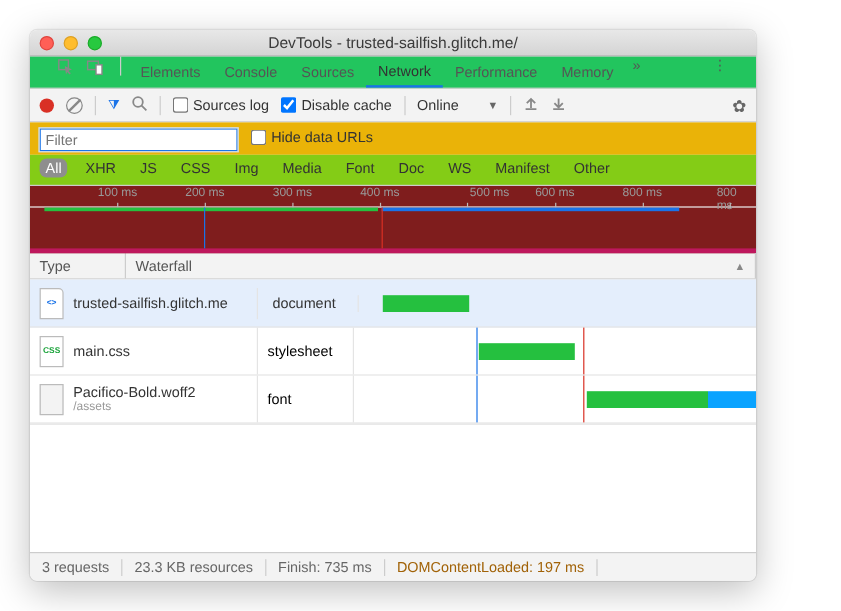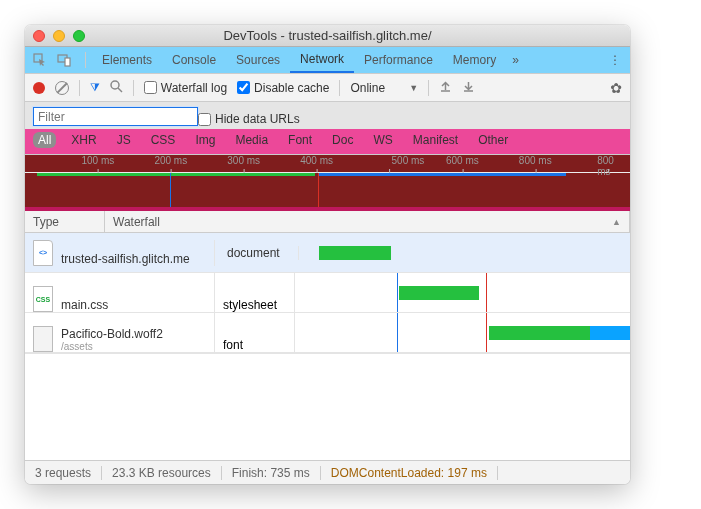--- a/index.html
+++ b/index.html
@@ -5,44 +5,44 @@
   * { box-sizing: border-box; margin: 0; padding: 0; }
   body { font-family: -apple-system, "Lucida Grande", sans-serif; font-size: 12px; background: #fff; }
   .window { width: 605px; height: 459px; margin: 25px; border-radius: 6px; box-shadow: 0 8px 30px rgba(0,0,0,0.25), 0 0 0 1px rgba(0,0,0,0.08); overflow: hidden; display: flex; flex-direction: column; background: #fff; }
   .titlebar { height: 22px; background: linear-gradient(#e8e8e8,#d4d4d4); display: flex; align-items: center; padding: 0 8px; border-bottom: 1px solid #b0b0b0; position: relative; }
   .traffic { display: flex; gap: 8px; }
   .dot { width: 12px; height: 12px; border-radius: 50%; }
   .dot.red { background: #ff5f56; border: 0.5px solid #e0443e; }
   .dot.yellow { background: #ffbd2e; border: 0.5px solid #dea123; }
   .dot.green { background: #27c93f; border: 0.5px solid #1aab29; }
   .title { position: absolute; left: 0; right: 0; text-align: center; font-size: 13px; color: #3a3a3a; font-weight: 500; pointer-events: none; }
-  .tabbar { height: 27px; background: #7dd3fc; border-bottom: 1px solid #ccc; display: flex; align-items: center; padding: 0 6px; font-size: 12px; color: #555; }
+  .tabbar { height: 27px; background: #22c55e; border-bottom: 1px solid #ccc; display: flex; align-items: flex-start; padding: 0 21px; font-size: 12px; color: #555; }
   .tabbar .tool { width: 18px; height: 18px; display: flex; align-items: center; justify-content: center; margin-right: 6px; }
   .tabbar .sep { width: 1px; height: 16px; background: #ccc; margin: 0 6px; }
   .tabbar .tab { padding: 0 10px; height: 100%; display: flex; align-items: center; cursor: pointer; }
   .tabbar .tab.active { border-bottom: 2px solid #1a73e8; color: #333; }
   .tabbar .spacer { flex: 1; }
   .tabbar .chev { margin-left: 6px; color: #555; }
   .tabbar .menu { width: 18px; text-align: center; color: #555; margin-left: 6px; }
   .toolbar2 { height: 28px; background: #f3f3f3; border-bottom: 1px solid #ccc; display: flex; align-items: center; padding: 0 8px; gap: 10px; }
   .rec { width: 12px; height: 12px; border-radius: 50%; background: #d93025; }
   .nosym { width: 14px; height: 14px; border: 1.5px solid #888; border-radius: 50%; position: relative; }
   .nosym::after { content:""; position:absolute; top:5px; left:-1px; width:14px; height:1.5px; background:#888; transform:rotate(-45deg); }
   .vsep { width:1px; height:16px; background:#ccc; }
   .funnel { color:#1a73e8; font-size:11px; }
   .sicon { color:#888; font-size:13px; }
   .chk { display:flex; align-items:center; gap:4px; font-size:12px; color:#333; }
   .chk input { width:13px; height:13px; }
   .sel { display:flex; align-items:center; gap:4px; color:#333; }
   .caret { color:#666; font-size:9px; }
   .upl, .dwl { color:#888; }
   .gear { margin-left:auto; color:#666; font-size:14px; }
-  .filterrow { padding: 5px 8px 3px; background:#e5e5e5; display:flex; align-items:flex-end; gap:0; }
+  .filterrow { padding: 5px 8px 3px; background:#eab308; display:flex; align-items:flex-start; gap:11px; }
   .filterinput { width:165px; height:19px; border:1px solid #1a73e8; outline:1px solid #cfe2fb; padding:0 4px; font-size:12px; color:#aaa; }
-  .typerow { padding: 3px 8px 6px; background:#ec4899; border-bottom:1px solid #ccc; display:flex; align-items:flex-start; gap:10px; font-size:12px; color:#333; }
+  .typerow { padding: 3px 8px 6px; background:#84cc16; border-bottom:1px solid #ccc; display:flex; align-items:flex-start; gap:10px; font-size:12px; color:#333; }
   .typebtn { padding:1px 5px; border-radius:6px; cursor:pointer; }
   .typebtn.active { background:#8e8e8e; color:#fff; }
   .timeline { height:56px; border-bottom:4px solid #be185d; position:relative; background:#7f1d1d; }
   .timeline .ticks { position:absolute; top:0; left:0; right:0; height:18px; border-bottom:1px solid #eee; }
   .timeline .tick { position:absolute; top:0; font-size:10px; color:#999; transform:translateX(-50%); }
   .timeline .tick::before { content:""; position:absolute; top:14px; left:50%; width:1px; height:4px; background:#bbb; }
   .timeline .bars { position:absolute; top:18px; left:0; right:0; bottom:0; }
   .tlbar { position:absolute; height:3px; top:0; }
   .tlbar.green { background:#25c03f; }
   .tlbar.blue { background:#1a73e8; }
@@ -51,21 +51,21 @@
   .vmark.red { background:#d93025; }
   .datahead { display:flex; height:22px; background:#f3f3f3; border-bottom:1px solid #ccc; font-size:12px; color:#555; }
   .datahead > div { display:flex; align-items:center; padding:0 8px; border-right:1px solid #ccc; }
   .col-name { width:190px; }
   .col-type { width:80px; }
   .col-wf { flex:1; border-right:none; position:relative; }
   .sortarr { margin-left:auto; color:#888; font-size:9px; }
   .datarows { background:#fff; }
   .row { display:flex; height:40px; border-bottom:1px solid #e4e4e4; }
   .row.sel { background:#e4eefc; }
-  .row > div { padding:0 8px; display:flex; align-items:flex-end; border-right:1px solid #e4e4e4; }
+  .row > div { padding:0 8px; display:flex; align-items:center; border-right:1px solid #e4e4e4; }
   .row .col-wf { border-right:none; position:relative; }
   .fileicon { width:20px; height:26px; border:1px solid #bbb; background:#fff; margin-right:8px; display:flex; align-items:center; justify-content:center; font-size:7px; font-weight:bold; }
   .fileicon.doc { color:#1a73e8; border-top-right-radius:4px; }
   .fileicon.css { color:#1aa33a; }
   .fileicon.blank { background:#f3f3f3; }
   .fname { font-size:12px; color:#333; }
   .fsub { font-size:10px; color:#999; }
   .wfarea { position:absolute; left:0; right:0; top:0; bottom:0; }
   .wfbar { position:absolute; height:14px; top:50%; transform:translateY(-50%); }
   .wfbar.green { background:#25c03f; }
@@ -121,21 +121,21 @@
     <div class="funnel">⧩</div>
     <div class="sicon">
       <svg width="13" height="13" viewBox="0 0 13 13">
           <circle cx="5" cy="5" r="4" fill="none" stroke="#888" stroke-width="1.5"></circle>
           <line x1="8" y1="8" x2="12" y2="12" stroke="#888" stroke-width="1.5"></line>
         </svg>
     </div>
     <div class="vsep"></div>
     <label class="chk">
         <input type="checkbox" style="">
-        <span>Waterfall log</span>
+        <span>Sources log</span>
       </label>
     <label class="chk">
         <input type="checkbox" checked="" style="">
         <span>Disable cache</span>
       </label>
     <div class="vsep"></div>
     <div class="sel">
         <span>Online</span>
         <span style="width:16px"></span>
         <span class="caret">▼</span>

